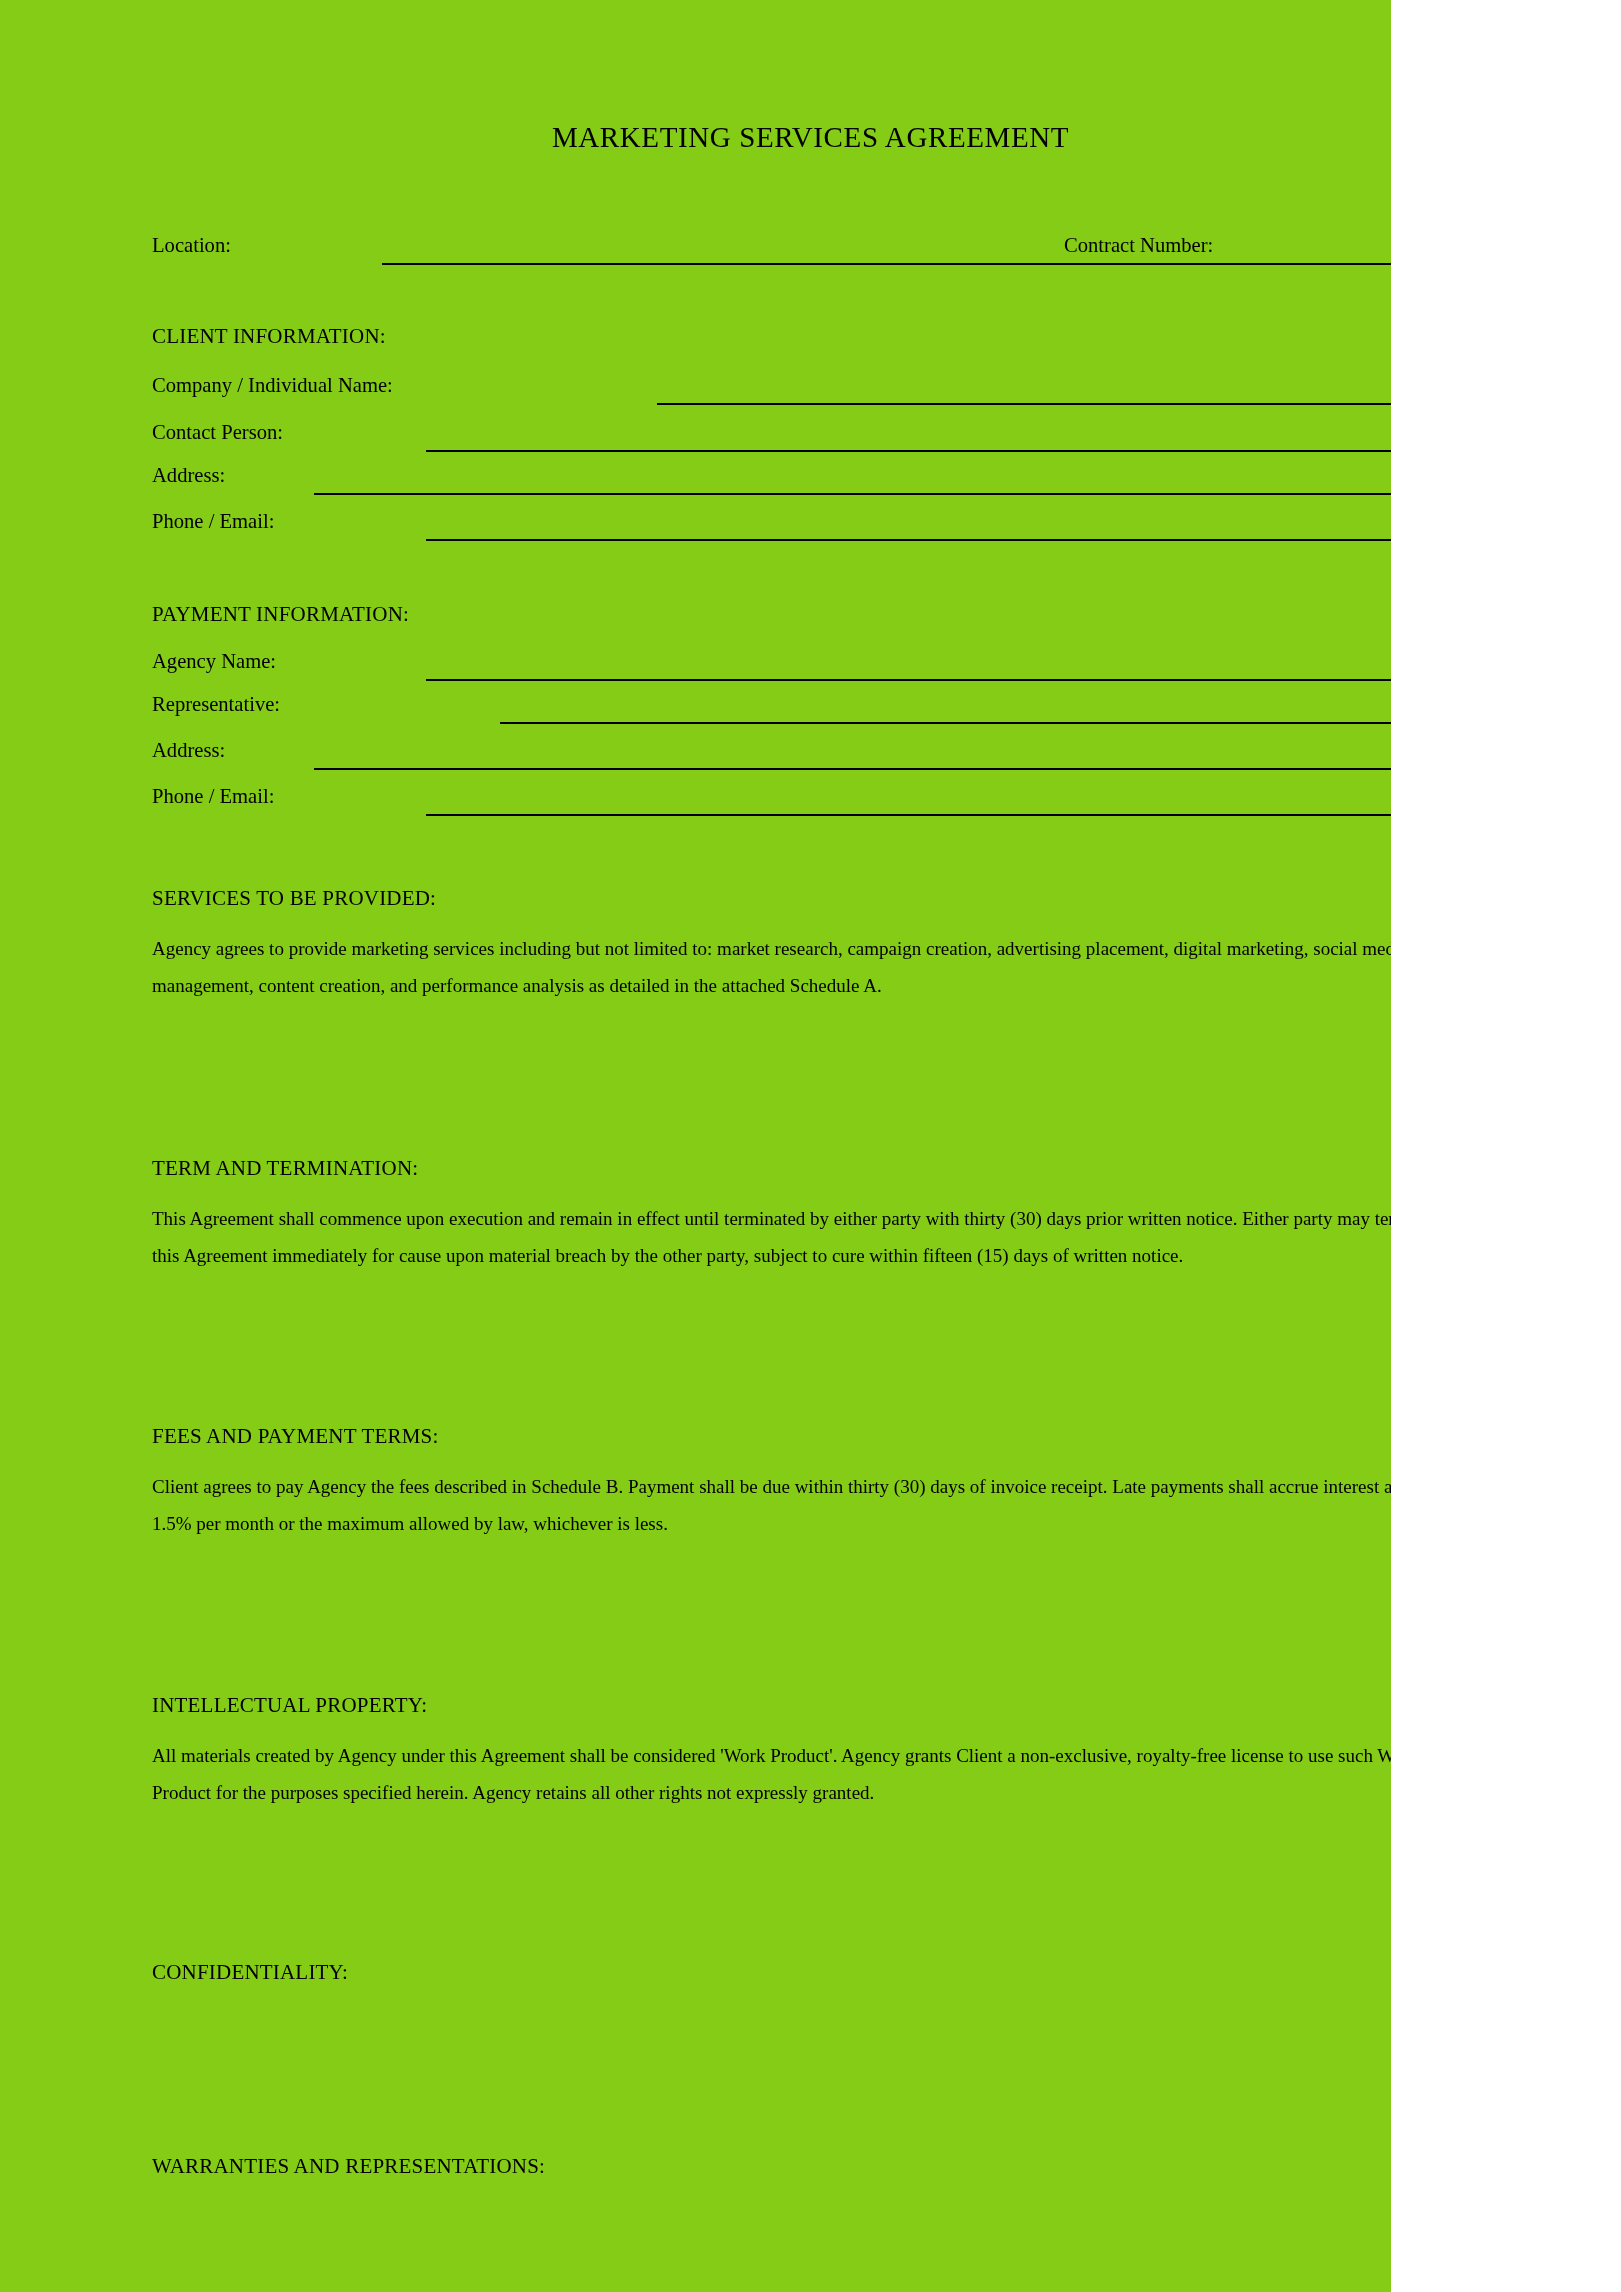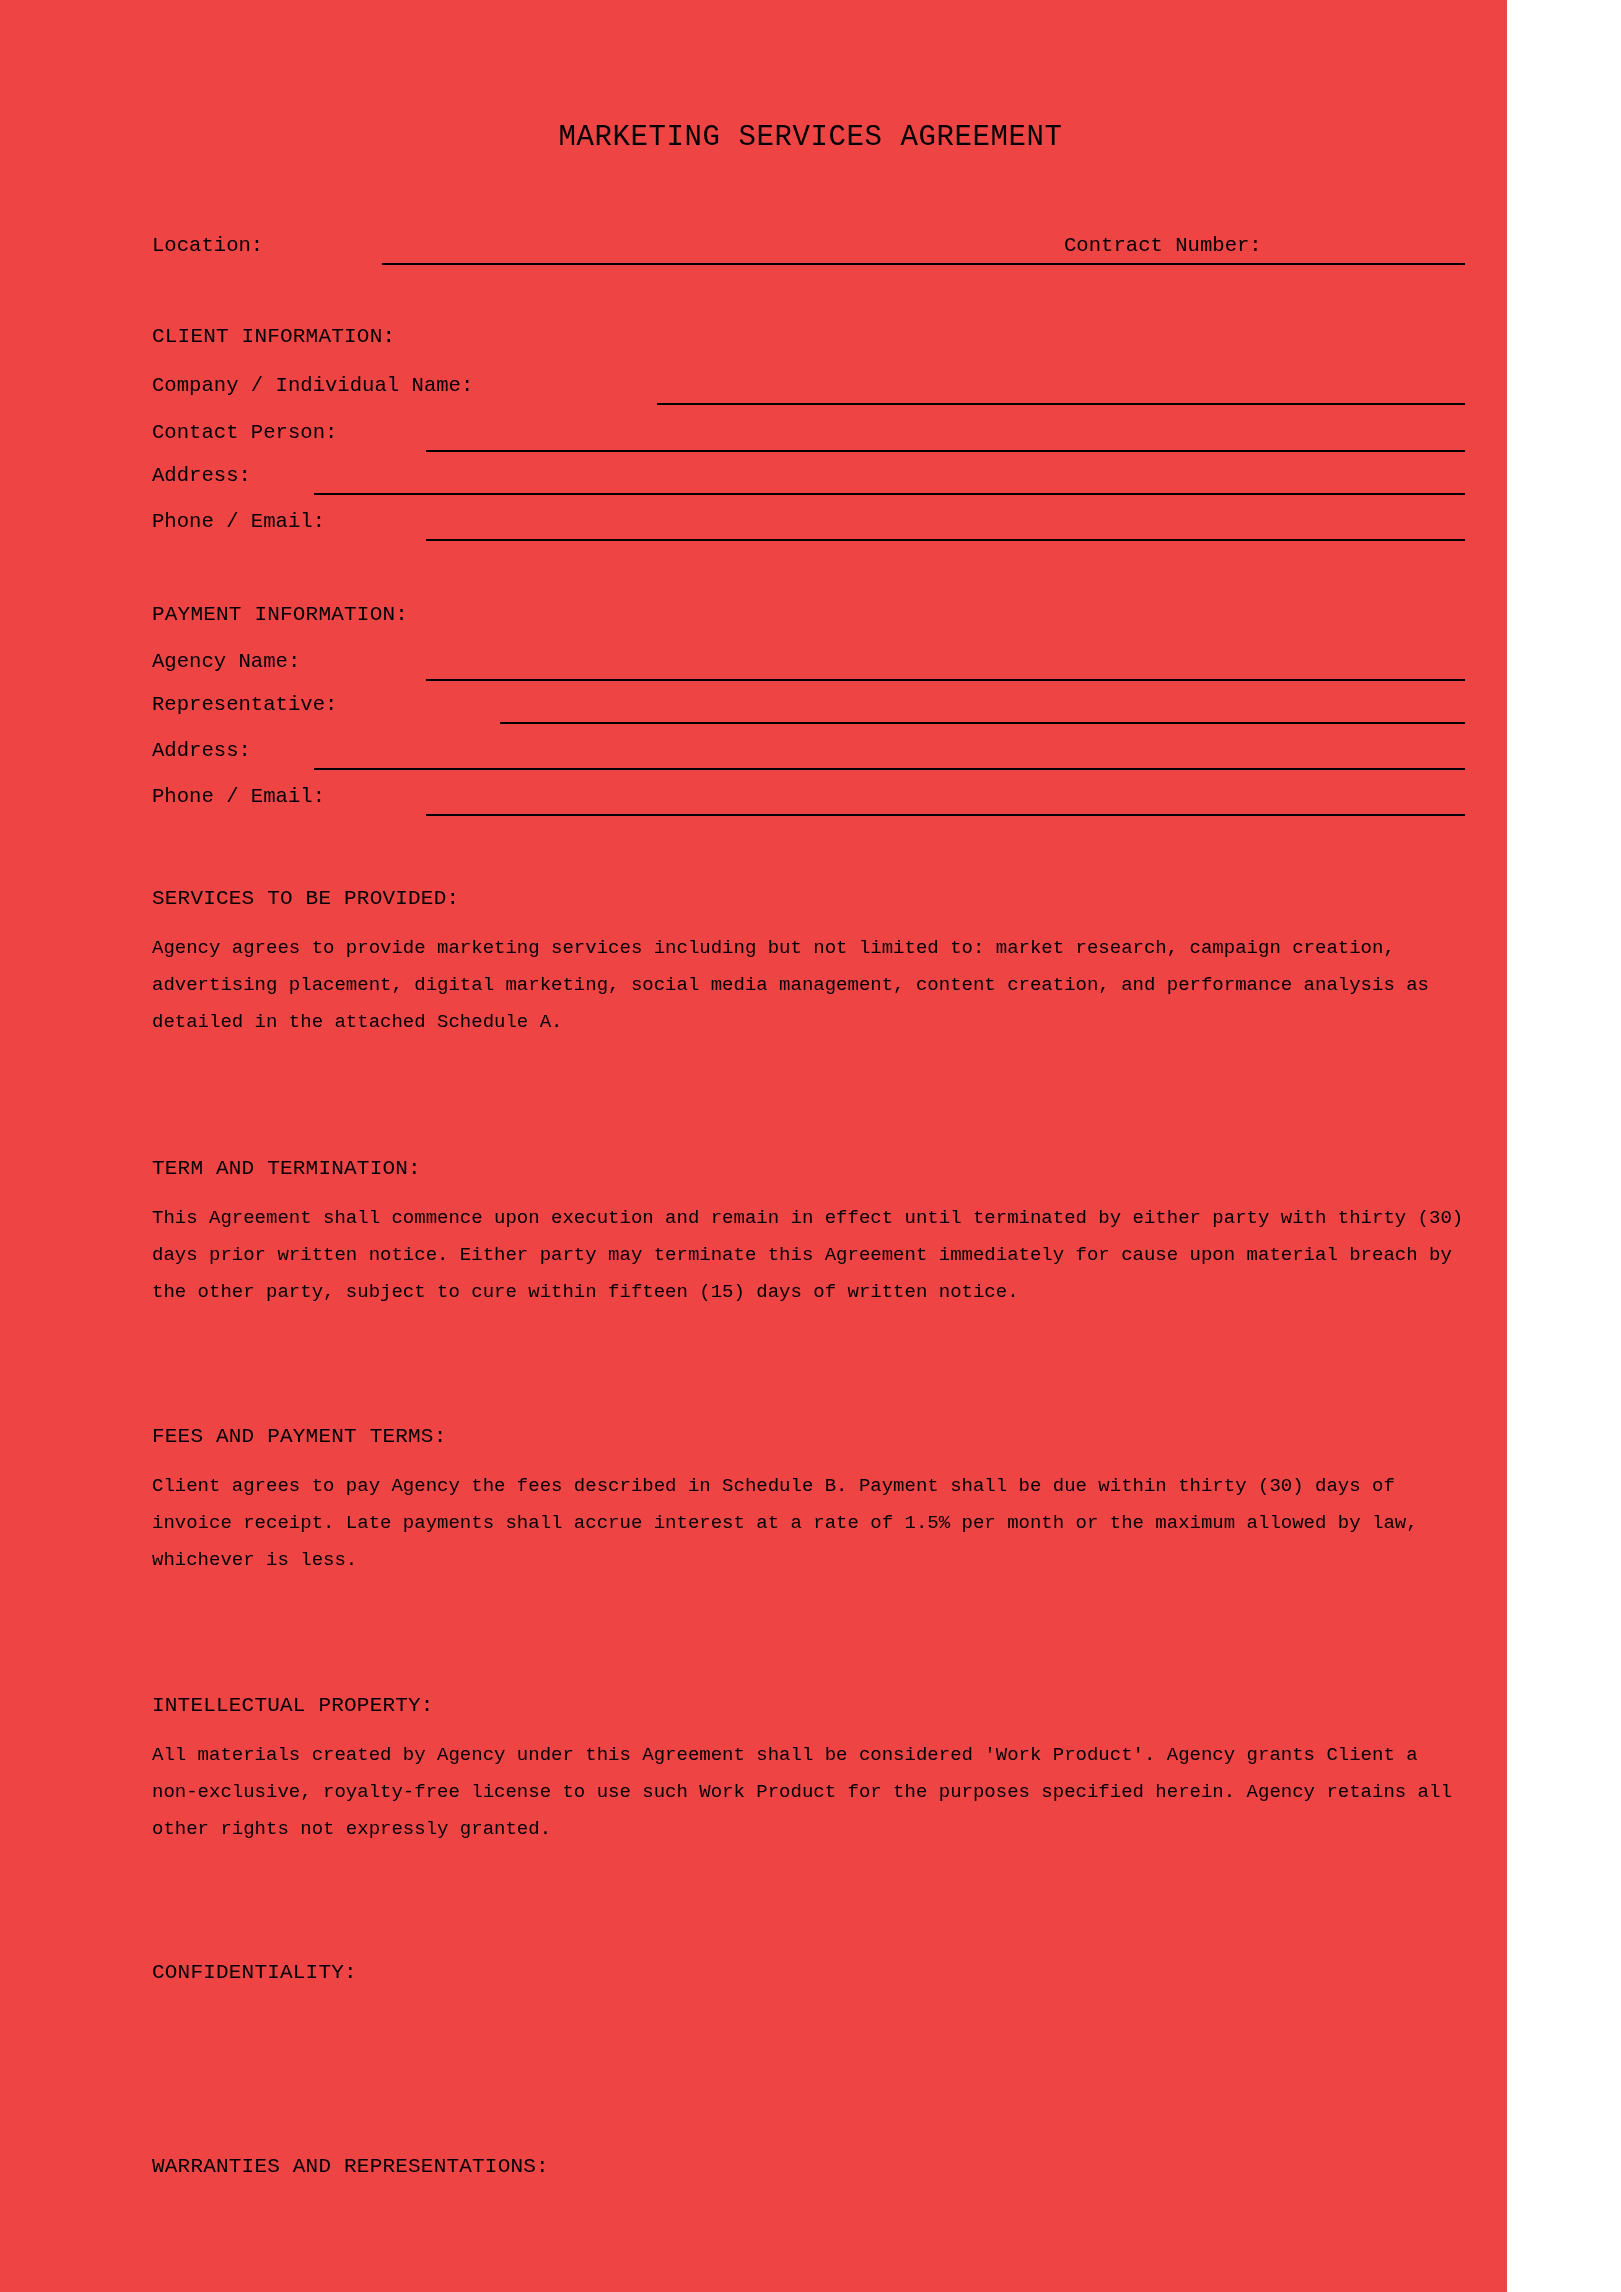--- a/index.html
+++ b/index.html
@@ -2,24 +2,24 @@
 <html><head>
 <meta charset="utf-8">
 <style>
   html, body {
     margin: 0;
     padding: 0;
     background: #ffffff;
   }
   .page {
     position: relative;
-    width: 1507px;
+    width: 1391px;
     height: 2293px;
-    background: #ef4444;
-    font-family: Liberation Mono, monospace;
+    background: #84cc16;
+    font-family: Liberation Serif, serif;
     color: #000000;
     overflow: hidden;
     box-sizing: border-box;
   }
 
   
   .doc-title {
     position: absolute;
     top: 122px;
     left: 0;

